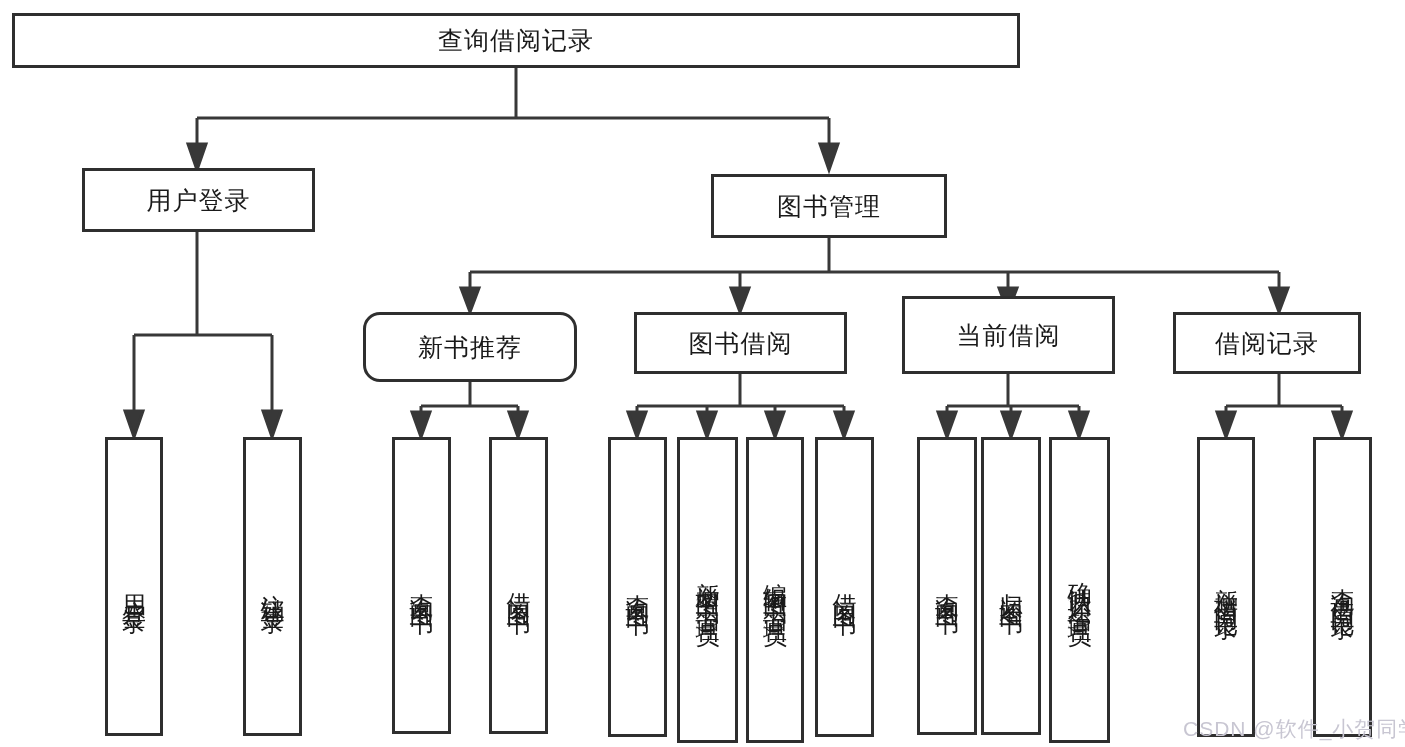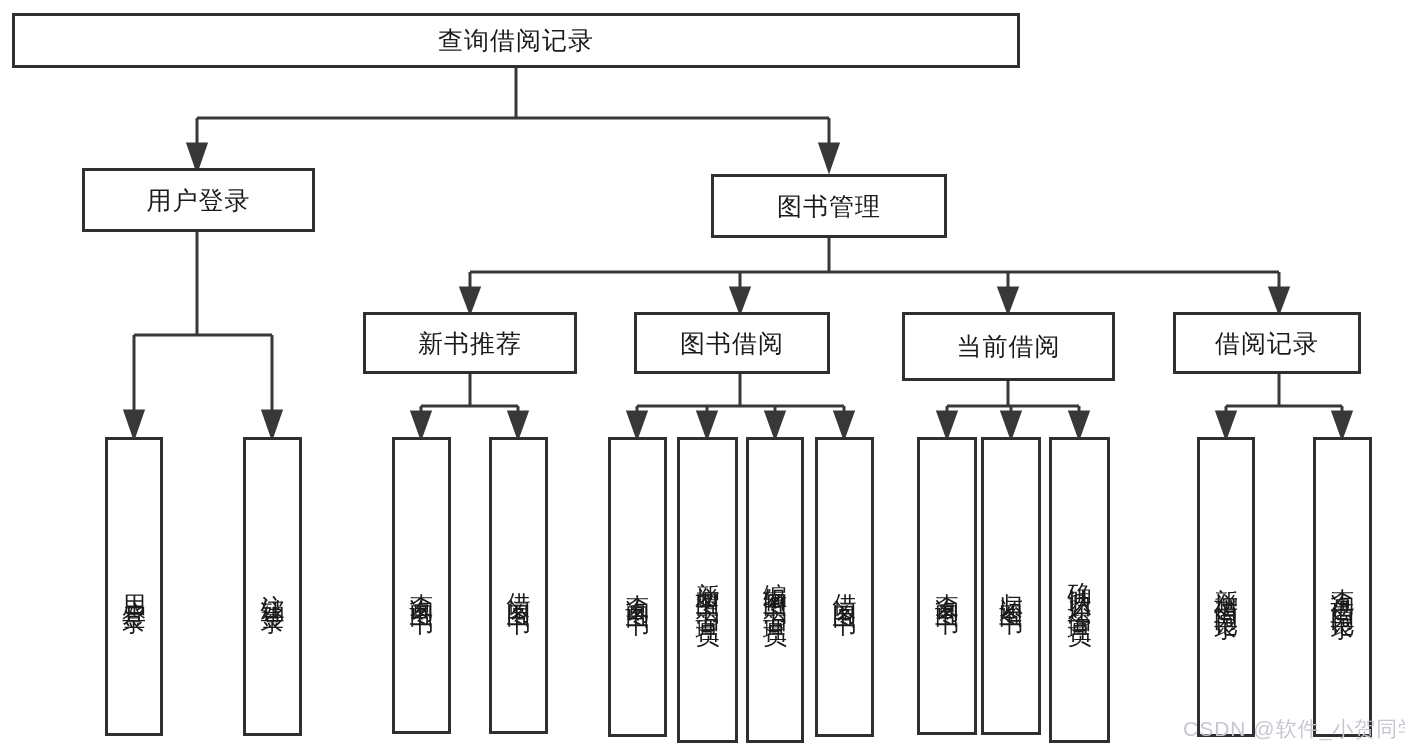--- a/index.html
+++ b/index.html
@@ -59,23 +59,23 @@
     <polygon points="1217,412 1235,412 1226,437"></polygon>
     <polygon points="1333,412 1351,412 1342,437"></polygon>
   </g>
 </svg>
 
 <div class="node hnode" style="left:12px;top:13px;width:1008px;height:55px;">查询借阅记录</div>
 
 <div class="node hnode" style="left:82px;top:168px;width:233px;height:64px;">用户登录</div>
 <div class="node hnode" style="left:711px;top:174px;width:236px;height:64px;">图书管理</div>
 
-<div class="node hnode" style="left:363px;top:312px;width:214px;height:62px;">新书推荐</div>
-<div class="node hnode" style="left:634px;top:312px;width:196px;height:62px;">图书借阅</div>
-<div class="node hnode" style="left:902px;top:312px;width:213px;height:69px;">当前借阅</div>
+<div class="node hnode" style="left:363px;top:312px;width:214px;height:70px;border-radius:17px;">新书推荐</div>
+<div class="node hnode" style="left:634px;top:312px;width:213px;height:62px;">图书借阅</div>
+<div class="node hnode" style="left:902px;top:296px;width:213px;height:78px;">当前借阅</div>
 <div class="node hnode" style="left:1173px;top:312px;width:188px;height:62px;">借阅记录</div>
 
 <div class="node leaf" style="left:105px;top:437px;width:58px;height:299px;">
   <span>用户登录</span>
 </div>
 <div class="node leaf" style="left:243px;top:437px;width:59px;height:299px;">
   <span>注销登录</span>
 </div>
 
 <div class="node leaf" style="left:392px;top:437px;width:59px;height:297px;">

